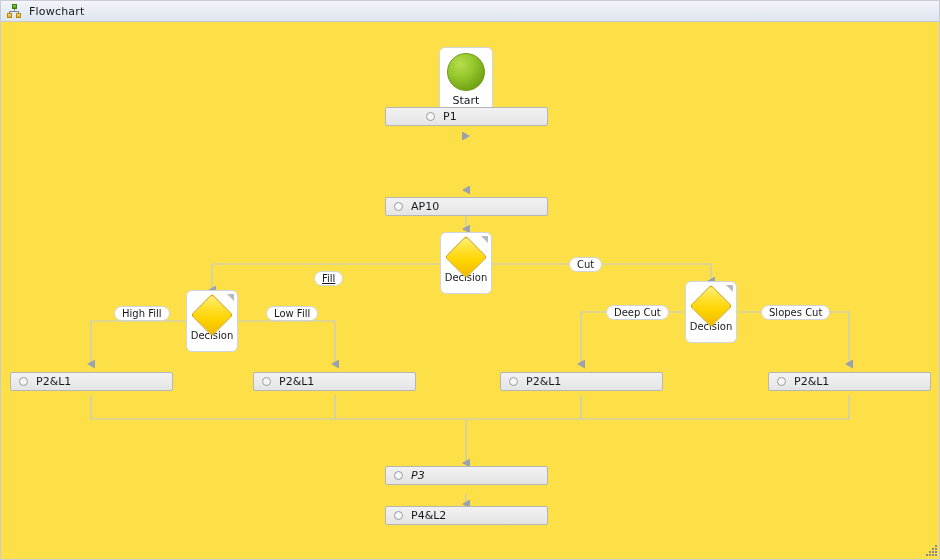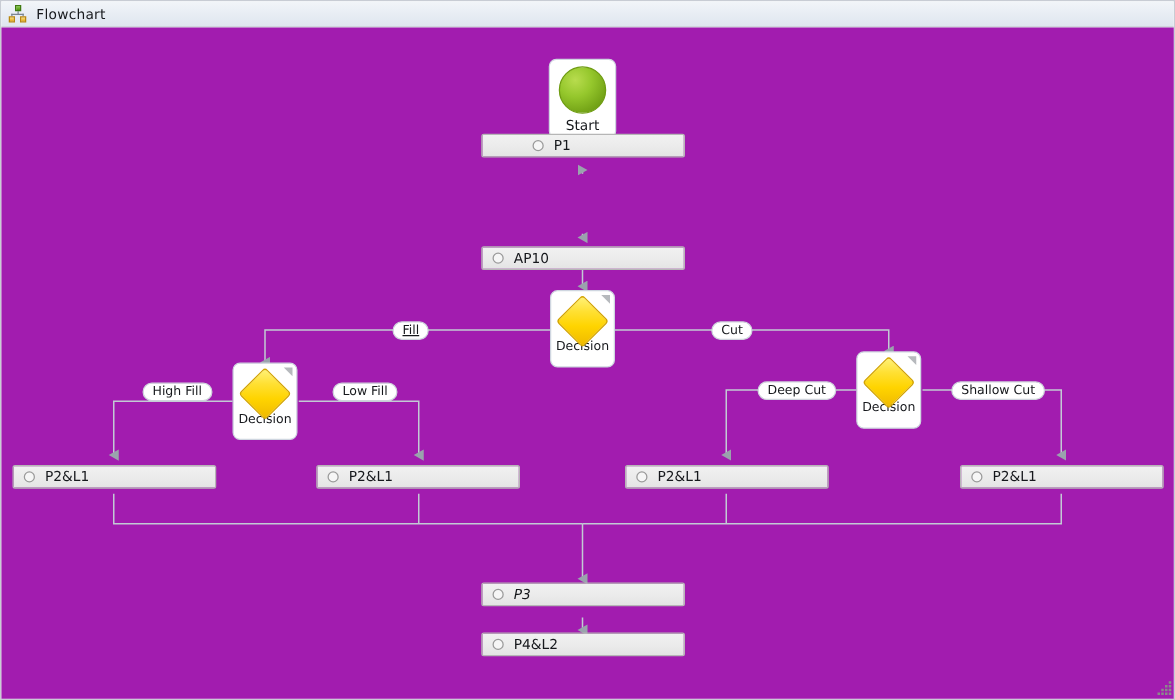--- a/index.html
+++ b/index.html
@@ -84,21 +84,21 @@
     font-size: 11px;
     color: #16181c;
     letter-spacing: .2px;
   }
   
   .canvas {
     position: absolute;
     left: 0; top: 21px;
     width: 940px;
     height: 538px;
-    background: #a21caf;
+    background: #fde047;
     overflow: hidden;
   }
   .conn-layer {
     position: absolute;
     left: 0; top: 0;
     width: 940px;
     height: 538px;
     pointer-events: none;
   }
   
@@ -369,26 +369,26 @@
       <span class="diamond"></span>
       <span class="dlabel">Decision</span>
     </div>
 
     <div class="decision" style="left:684px; top:259px;">
       <span class="corner-mark"></span>
       <span class="diamond"></span>
       <span class="dlabel">Decision</span>
     </div>
 
-    <div class="edge-label" style="left:313px; top:235px;text-decoration:underline;">Fill</div>
+    <div class="edge-label" style="left:313px; top:249px;text-decoration:underline;">Fill</div>
     <div class="edge-label" style="left:568px; top:235px;">Cut</div>
     <div class="edge-label" style="left:113px; top:284px;">High Fill</div>
     <div class="edge-label" style="left:265px; top:284px;">Low Fill</div>
     <div class="edge-label" style="left:605px; top:283px;">Deep Cut</div>
-    <div class="edge-label" style="left:760px; top:283px;">Shallow Cut</div>
+    <div class="edge-label" style="left:760px; top:283px;">Slopes Cut</div>
 
     <div class="proc" style="left:9px; top:350px; width:163px;">
       <span class="dot"></span>
       <span class="plabel">P2&amp;L1</span>
     </div>
     <div class="proc" style="left:252px; top:350px; width:163px;">
       <span class="dot"></span>
       <span class="plabel">P2&amp;L1</span>
     </div>
     <div class="proc" style="left:499px; top:350px; width:163px;">

